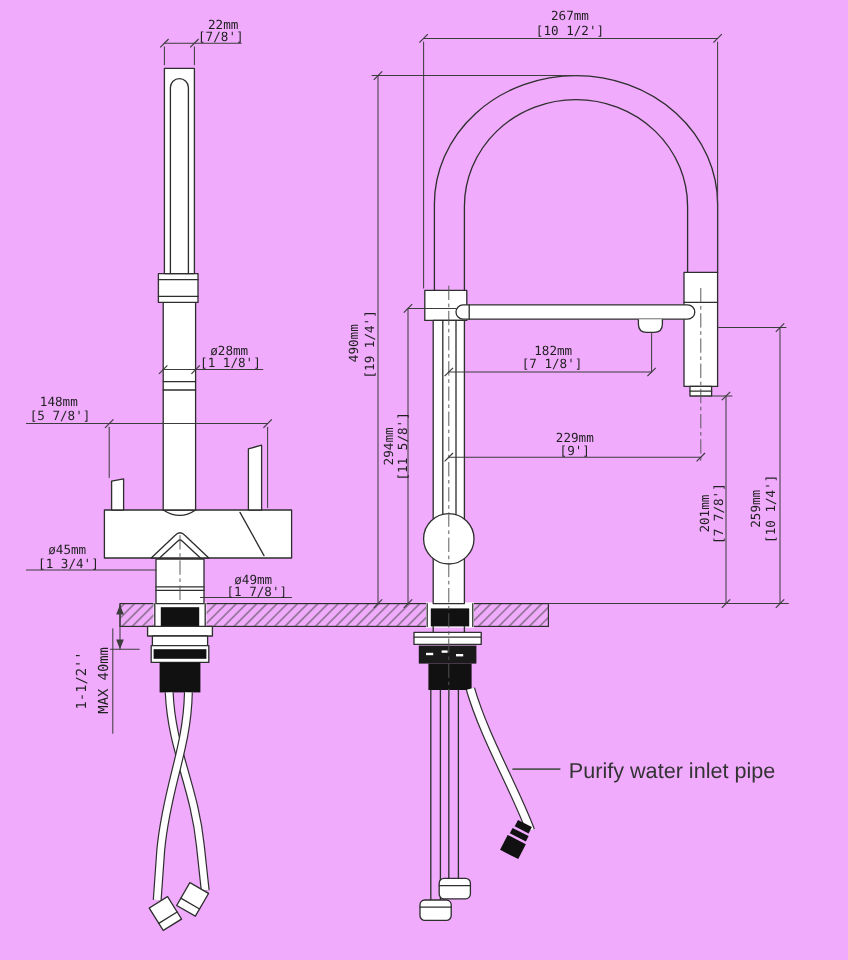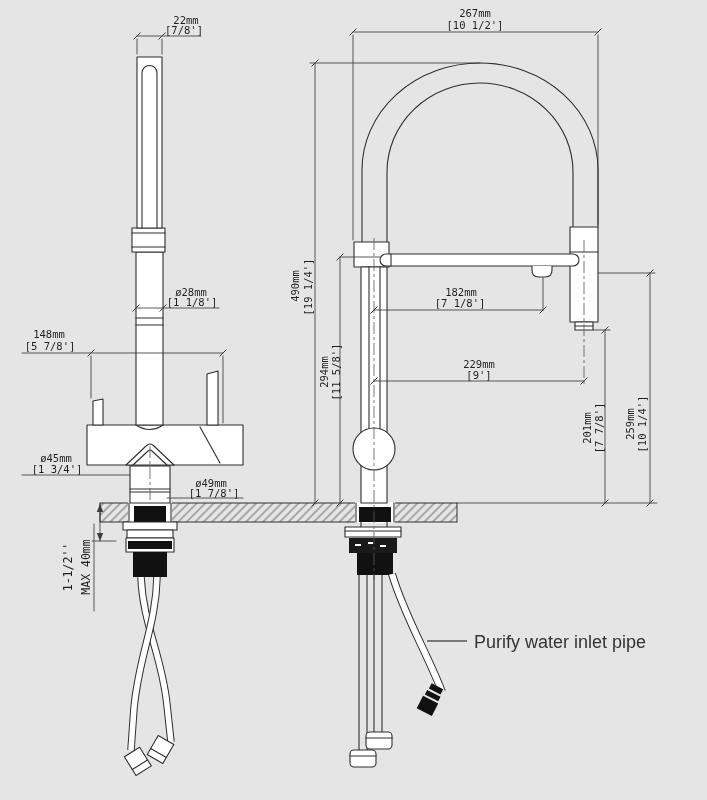--- a/index.html
+++ b/index.html
@@ -1,16 +1,16 @@
 <!DOCTYPE html>
 <html><head>
 <meta charset="utf-8">
 <style>
   html,body{margin:0;padding:0;background:#ffffff;}
-  .page{width:707px;height:800px;position:relative;background:#e5e5e5;overflow:hidden;}
+  .page{width:707px;height:800px;position:relative;background:#f0abfc;overflow:hidden;}
   svg{display:block;}
   .geo{stroke:#2e2e2e;stroke-width:1.1;fill:none;stroke-linecap:round;stroke-linejoin:round;}
   .geow{stroke:#2e2e2e;stroke-width:1.1;fill:#ffffff;stroke-linejoin:round;}
   .blk{fill:#111111;stroke:none;}
   .dim{stroke:#3c3c3c;stroke-width:0.85;fill:none;stroke-linecap:round;}
   .tick{stroke:#3c3c3c;stroke-width:1;fill:none;}
   .cl{stroke:#555;stroke-width:0.8;fill:none;stroke-dasharray:12 3 3 3;}
   .hoseD{stroke:#2e2e2e;stroke-width:7.5;fill:none;stroke-linecap:butt;}
   .hoseW{stroke:#ffffff;stroke-width:5.5;fill:none;stroke-linecap:butt;}
   .hoseD2{stroke:#2e2e2e;stroke-width:8;fill:none;stroke-linecap:butt;}

